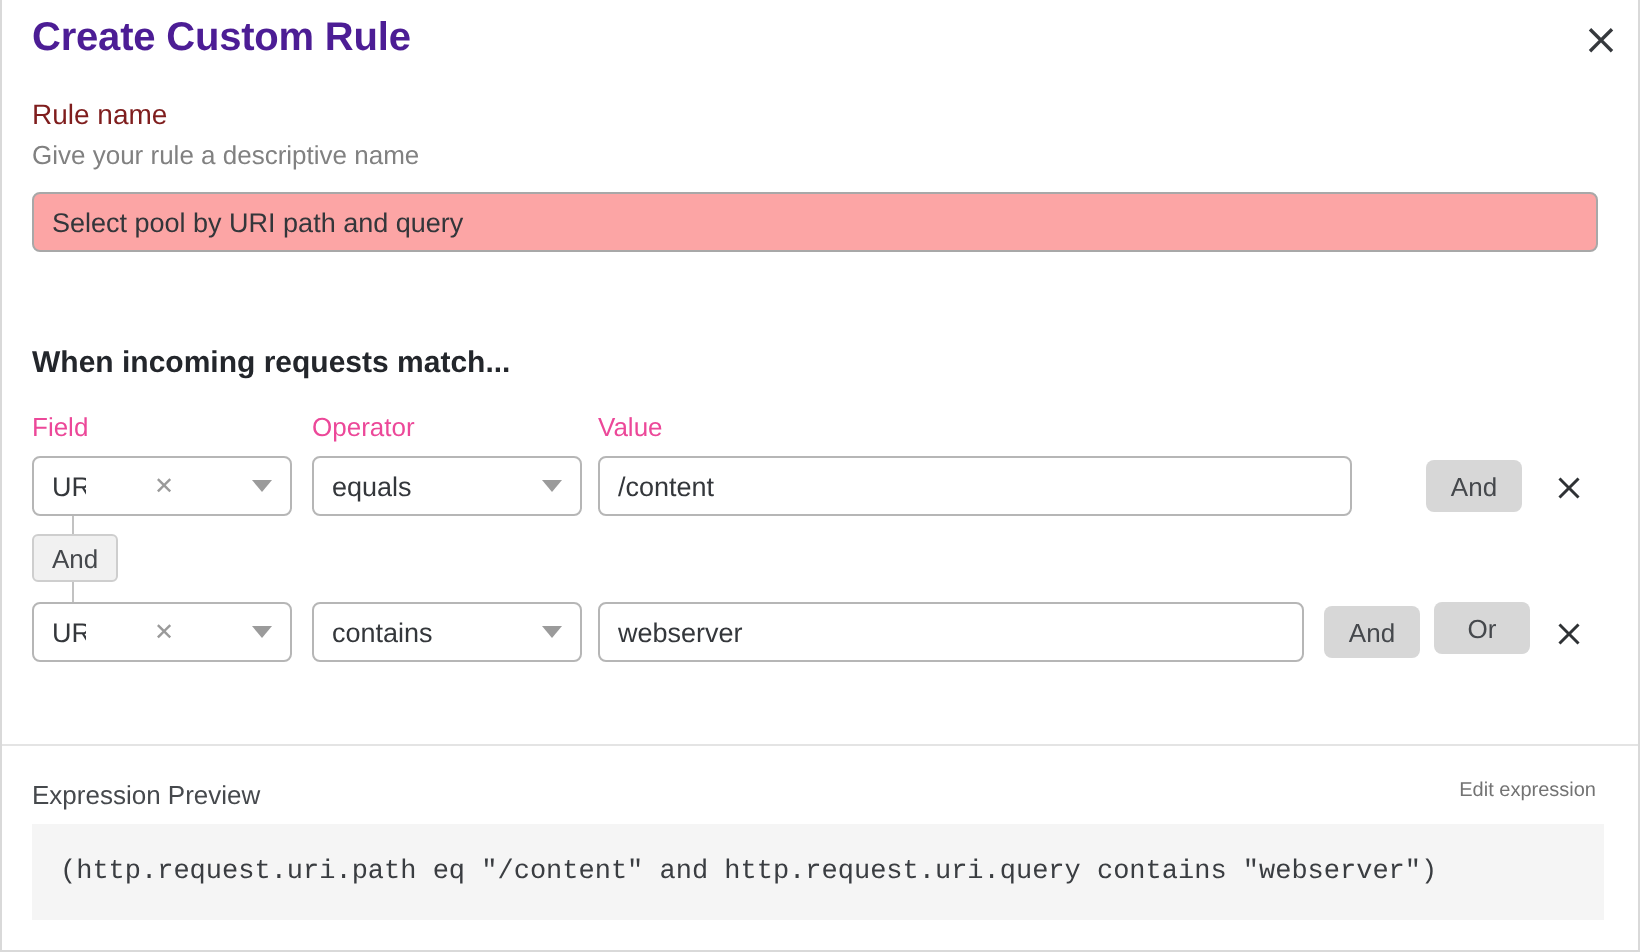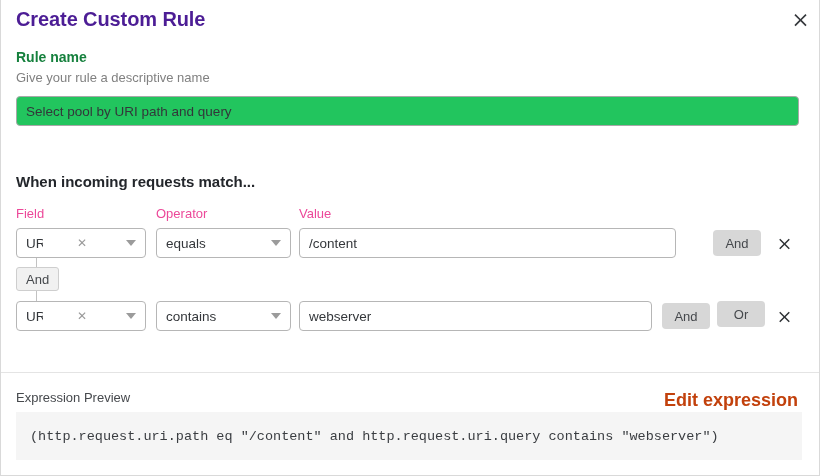--- a/index.html
+++ b/index.html
@@ -45,37 +45,37 @@
     display: flex; align-items: center; justify-content: center;
     cursor: pointer;
     color: #36393d;
   }
   .close-btn svg { display: block; }
 
   
   .section-rule-name { position: absolute; left: 15px; top: 48px; width: 790px; }
   .label-strong {
     font-size: 14px;
-    font-weight: bold;
-    color: #15803d;
+    font-weight: normal;
+    color: #7f1d1d;
     line-height: 18px;
   }
   .label-help {
     font-size: 13px;
     color: #818181;
     line-height: 17px;
     margin-top: 3px;
   }
   .text-input {
     margin-top: 10px;
     width: 783px;
     height: 30px;
     border: 1px solid #a8a8a8;
     border-radius: 4px;
-    background: #22c55e;
+    background: #fca5a5;
     display: flex;
     align-items: center;
     padding: 0 9px;
     font-size: 13.5px;
     color: #33363a;
     cursor: text;
     text-align: right;
   }
 
   
@@ -228,25 +228,24 @@
   }
   .expr-label {
     position: absolute;
     left: 15px; top: 390px;
     font-size: 13px;
     color: #46494d;
   }
   .edit-expr-link {
     position: absolute;
     right: 21px; top: 390px;
-    font-size: 18px;
-    color: #c2410c;
+    font-size: 10px;
+    color: #737373;
     text-decoration: none;
     cursor: pointer;
-    font-weight: bold;
   }
   .expr-code {
     position: absolute;
     left: 15px; top: 412px;
     width: 786px;
     height: 48px;
     background: #f5f5f5;
     display: flex;
     align-items: center;
     padding: 0 14px;

